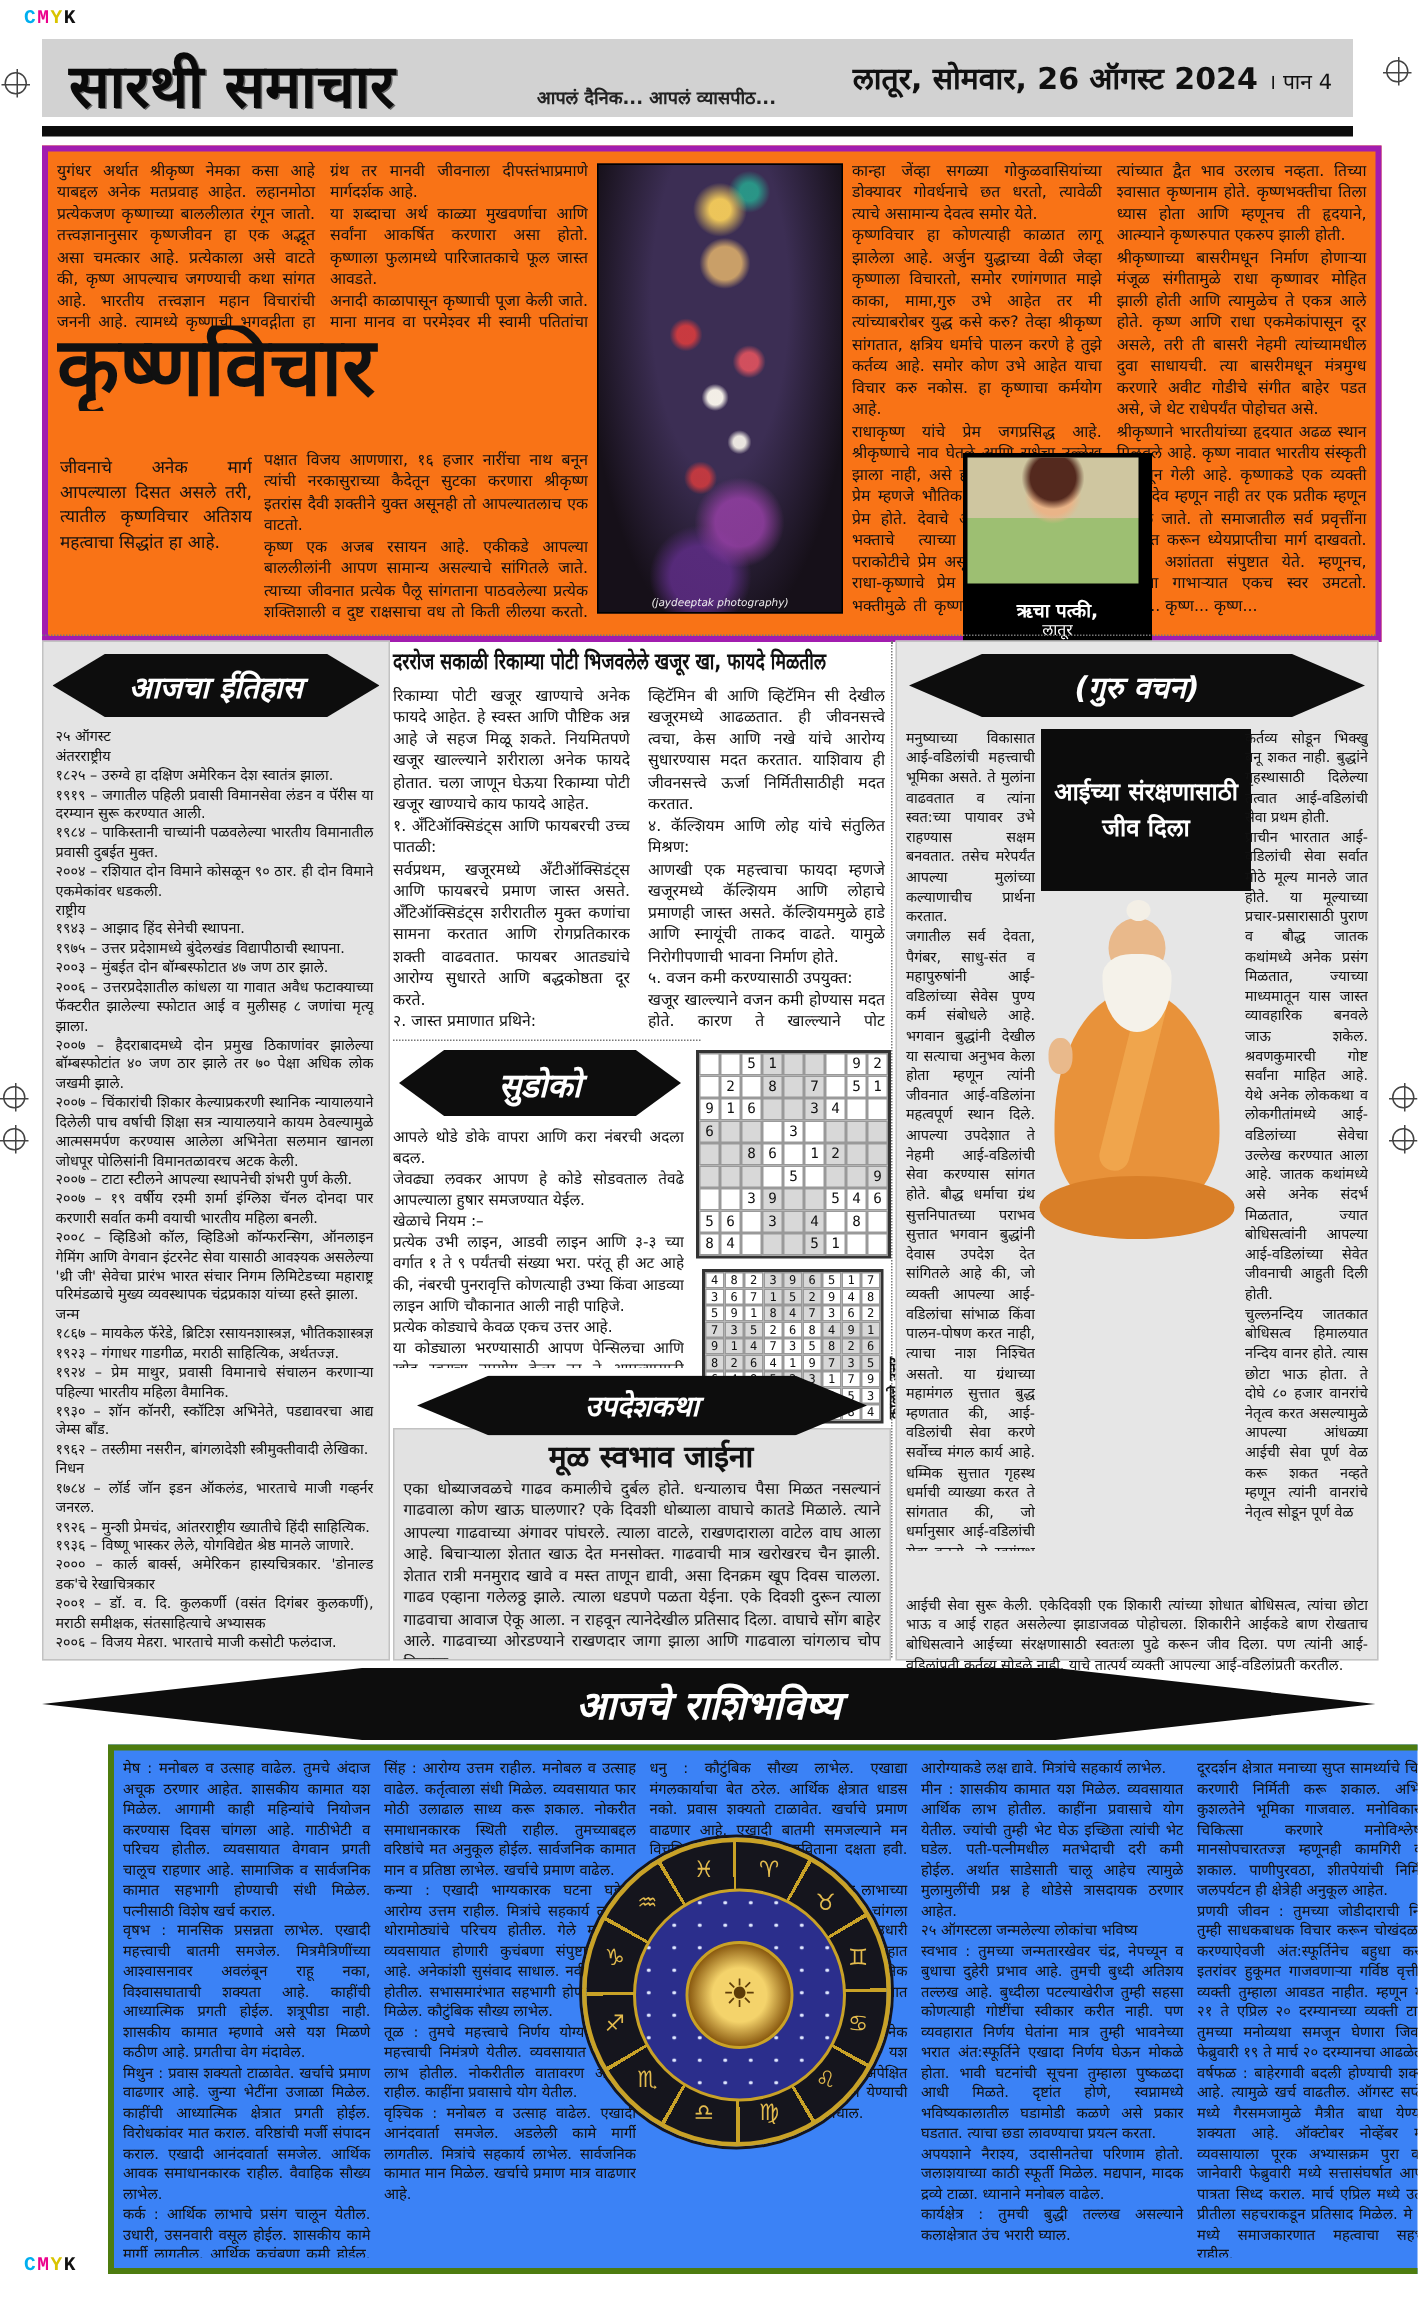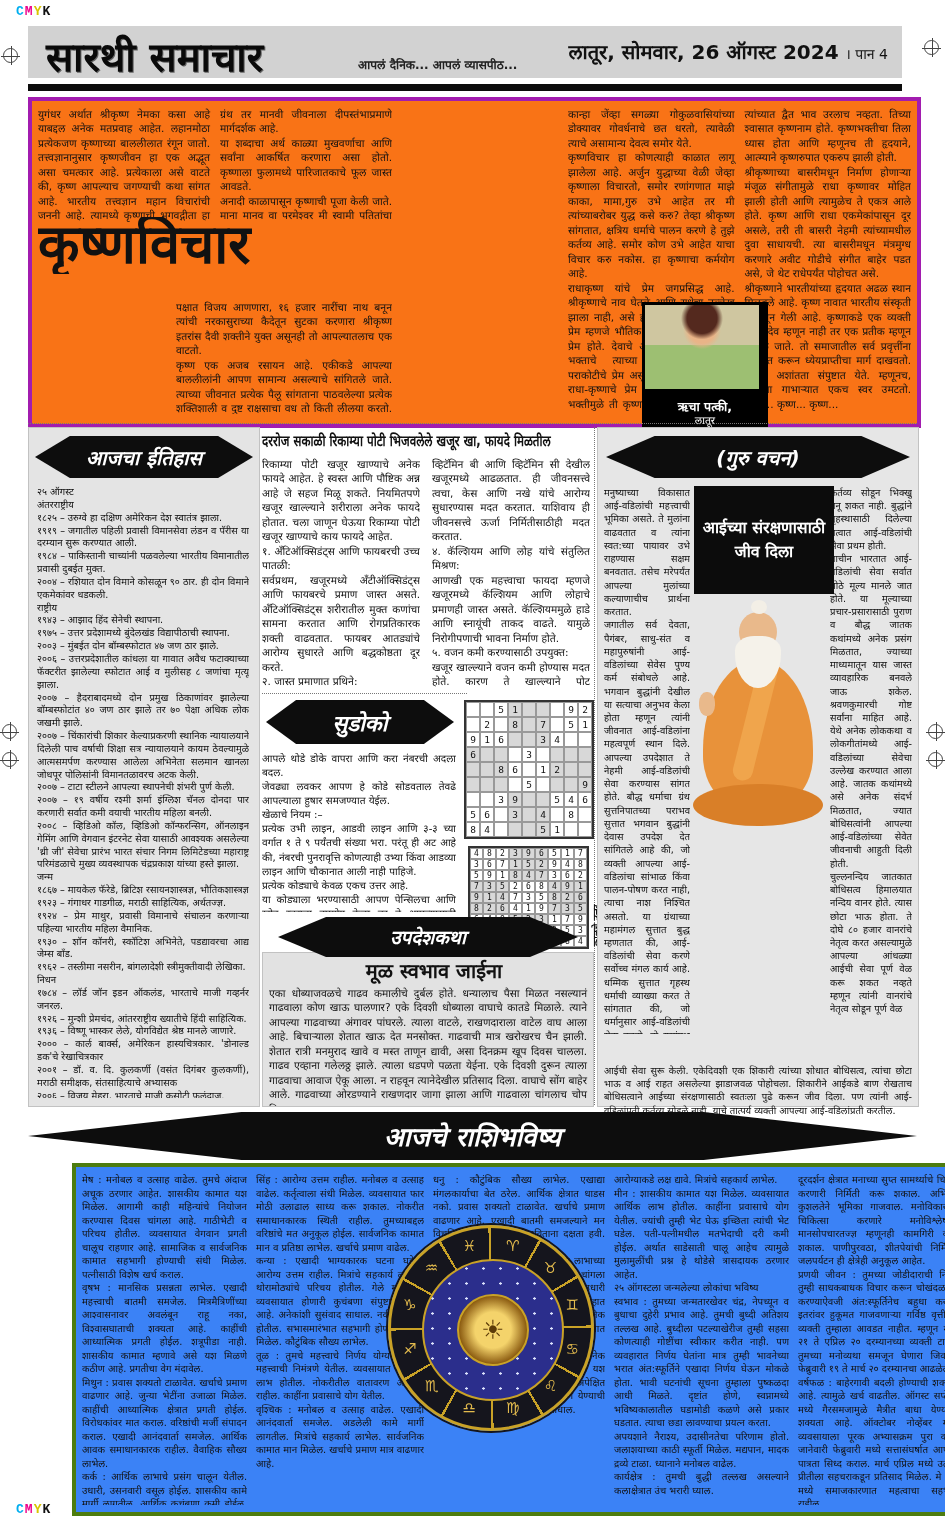--- a/index.html
+++ b/index.html
@@ -142,22 +142,26 @@
   </div>
 </div>
 <div class="abs toprule"></div>
 
 <div class="abs artbox">
   <div class="inner">
     <div class="abs introcols txt">युगंधर अर्थात श्रीकृष्ण नेमका कसा आहे याबद्दल अनेक मतप्रवाह आहेत. लहानमोठा प्रत्येकजण कृष्णाच्या बाललीलात रंगून जातो. तत्त्वज्ञानानुसार कृष्णजीवन हा एक अद्भूत असा चमत्कार आहे. प्रत्येकाला असे वाटते की, कृष्ण आपल्याच जगण्याची कथा सांगत आहे. भारतीय तत्त्वज्ञान महान विचारांची जननी आहे. त्यामध्ये कृष्णाची भगवद्गीता हा ग्रंथ तर मानवी जीवनाला दीपस्तंभाप्रमाणे मार्गदर्शक आहे.
 या शब्दाचा अर्थ काळ्या मुखवर्णाचा आणि सर्वांना आकर्षित करणारा असा होतो. कृष्णाला फुलामध्ये पारिजातकाचे फूल जास्त आवडते.
 अनादी काळापासून कृष्णाची पूजा केली जाते. माना मानव वा परमेश्वर मी स्वामी पतितांचा भोगी म्हणूनी उपहासा मी योगी कर्माचा'' असं गदिमा उगाचच नाही लिहून गेले. गीतेसारखं भलमोठं तत्त्वज्ञान सांगणारा, आपल्या उपस्थितीनेही पांडवांच्या</div>
     <div class="abs kheadline">कृष्णविचार</div>
+    <div class="abs deck">जीवनाचे अनेक मार्ग आपल्याला दिसत असले तरी, त्यातील कृष्णविचार अतिशय महत्वाचा सिद्धांत हा आहे.</div>
     <div class="abs leftbody txt">पक्षात विजय आणणारा, १६ हजार नारींचा नाथ बनून त्यांची नरकासुराच्या कैदेतून सुटका करणारा श्रीकृष्ण इतरांस दैवी शक्तीने युक्त असूनही तो आपल्यातलाच एक वाटतो.
 कृष्ण एक अजब रसायन आहे. एकीकडे आपल्या बाललीलांनी आपण सामान्य असल्याचे सांगितले जाते. त्याच्या जीवनात प्रत्येक पैलू सांगताना पाठवलेल्या प्रत्येक शक्तिशाली व दुष्ट राक्षसाचा वध तो किती लीलया करतो. तसेच, लहानपणी चोरून लोणी खाणारा नटखट,</div>
+    <div class="abs kphoto">
+      <div class="kcredit">(jaydeeptak photography)</div>
+    </div>
     <div class="abs rightcols txt">कान्हा जेंव्हा सगळ्या गोकुळवासियांच्या डोक्यावर गोवर्धनाचे छत धरतो, त्यावेळी त्याचे असामान्य देवत्व समोर येते.
 कृष्णविचार हा कोणत्याही काळात लागू झालेला आहे. अर्जुन युद्धाच्या वेळी जेव्हा कृष्णाला विचारतो, समोर रणांगणात माझे काका, मामा,गुरु उभे आहेत तर मी त्यांच्याबरोबर युद्ध कसे करु? तेव्हा श्रीकृष्ण सांगतात, क्षत्रिय धर्माचे पालन करणे हे तुझे कर्तव्य आहे. समोर कोण उभे आहेत याचा विचार करु नकोस. हा कृष्णाचा कर्मयोग आहे.
 राधाकृष्ण यांचे प्रेम जगप्रसिद्ध आहे. श्रीकृष्णाचे नाव घेतले आणि राधेचा उल्लेख झाला नाही, असे होत नाही. राधा कृष्णाचे प्रेम म्हणजे भौतिक प्रेम नसून, आध्यात्मिक प्रेम होते. देवाचे आपल्या भक्तावर किंवा भक्ताचे त्याच्या आराध्यावर जितके पराकोटीचे प्रेम असू शकेल, ते प्रेम म्हणजे राधा-कृष्णाचे प्रेम होय. राधेच्या निस्सीम भक्तीमुळे ती कृष्णाशी अद्वैत पावली होती. त्यांच्यात द्वैत भाव उरलाच नव्हता. तिच्या श्वासात कृष्णनाम होते. कृष्णभक्तीचा तिला ध्यास होता आणि म्हणूनच ती हृदयाने, आत्म्याने कृष्णरुपात एकरुप झाली होती.
 श्रीकृष्णाच्या बासरीमधून निर्माण होणाऱ्या मंजूळ संगीतामुळे राधा कृष्णावर मोहित झाली होती आणि त्यामुळेच ते एकत्र आले होते. कृष्ण आणि राधा एकमेकांपासून दूर असले, तरी ती बासरी नेहमी त्यांच्यामधील दुवा साधायची. त्या बासरीमधून मंत्रमुग्ध करणारे अवीट गोडीचे संगीत बाहेर पडत असे, जे थेट राधेपर्यंत पोहोचत असे.
 श्रीकृष्णाने भारतीयांच्या हृदयात अढळ स्थान मिळवले आहे. कृष्ण नावात भारतीय संस्कृती सामावून गेली आहे. कृष्णाकडे एक व्यक्ती किंवा देव म्हणून नाही तर एक प्रतीक म्हणून पाहिले जाते. तो समाजातील सर्व प्रवृत्तींना एकत्रित करून ध्येयप्राप्तीचा मार्ग दाखवतो. यामुळे अशांतता संपुष्टात येते. म्हणूनच, मनाच्या गाभाऱ्यात एकच स्वर उमटतो. कृष्ण... कृष्ण... कृष्ण...
 कृष्णविचार समजून घेत आचरणात आणल्यास प्रत्येकाच्या जीवनात आनंदाची उधळण होईल.</div>
     <div class="abs authorbox">
       <div class="authorphoto"></div>
       <div class="authorcap">
         <div class="nm">ऋचा पत्की,</div>

